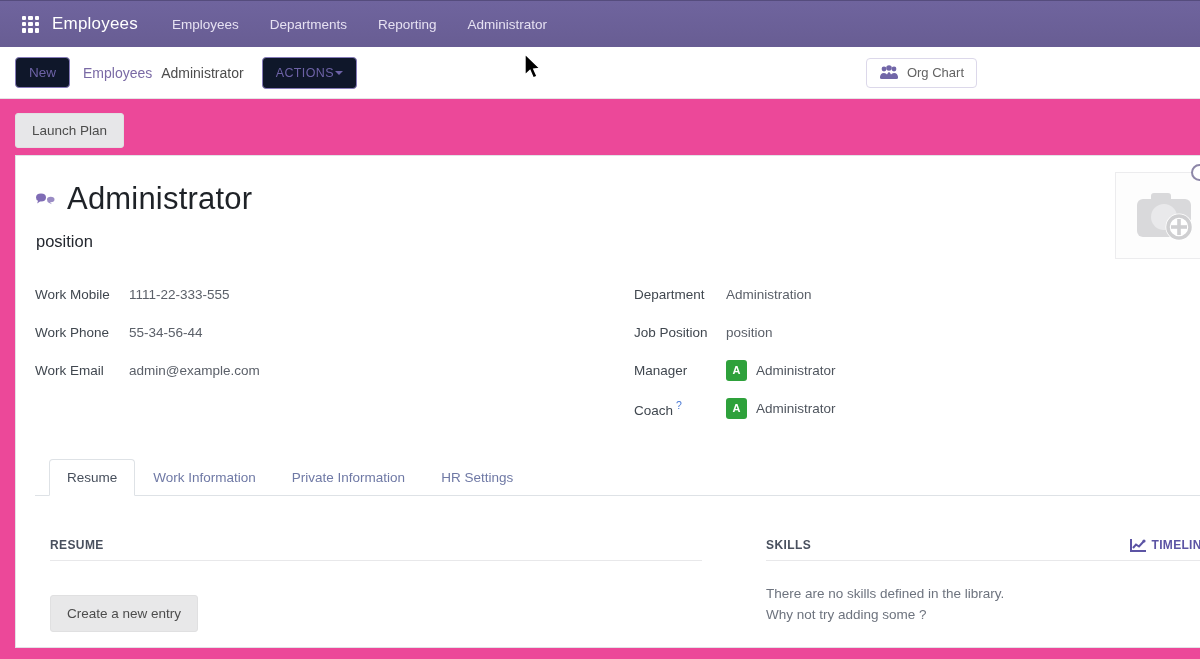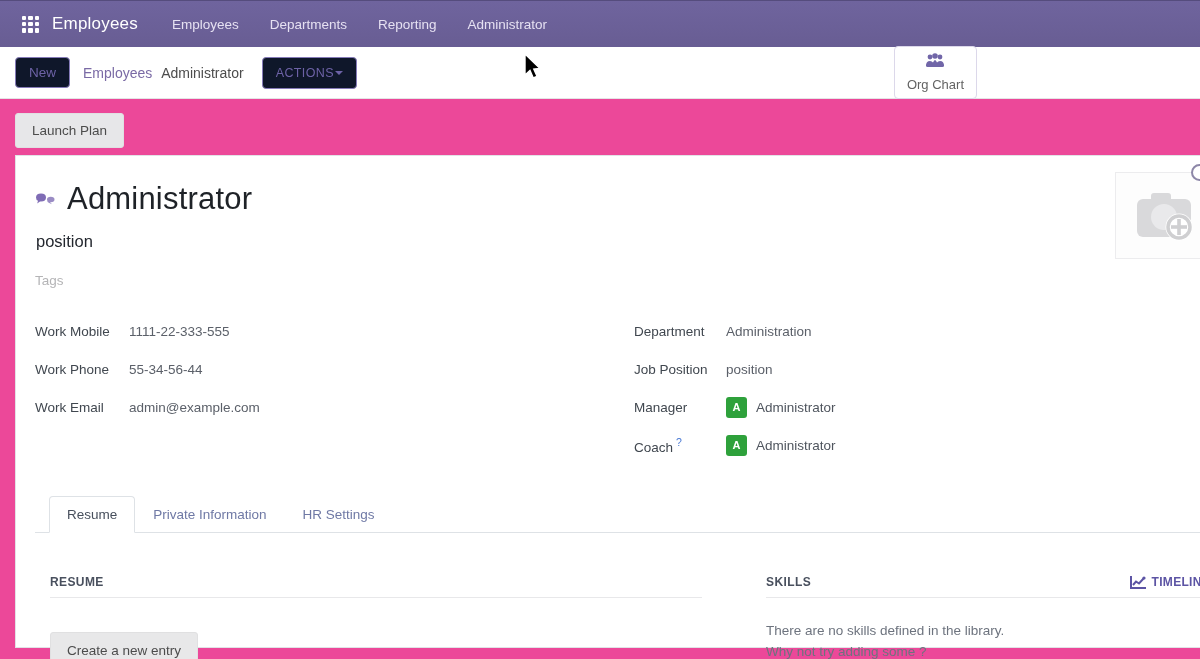--- a/index.html
+++ b/index.html
@@ -64,21 +64,20 @@
     border-radius: 4px;
     display: inline-flex;
     align-items: center;
     gap: 8px;
     padding: 6px 12px;
     font-size: 13px;
     color: #636363;
     margin-right: 208px;
     cursor: pointer;
     font-family: inherit;
-    flex-direction: column;
   }
 
   
   .sheet-area { height: 560px; padding: 14px 0 0 15px; background: #ec4899; }
   .launch-plan-btn {
     background: #e7e7e9;
     border: 1px solid #e0e0e2;
     border-radius: 3px;
     color: #4c4c4c;
     font-size: 13.5px;
@@ -246,21 +245,20 @@
     <div class="edit-circle"></div>
 
     <div class="title-row">
       <svg width="21" height="17" viewBox="0 0 21 17">
         <path d="M1 6.5 Q1 2.5 6 2.5 Q11 2.5 11 6.5 Q11 10.5 6 10.5 L5 10.5 L2.2 12.5 L3 9.8 Q1 9 1 6.5 z" fill="#7f6cb5"></path>
         <path d="M12 8.5 Q12 5.8 15.7 5.8 Q19.5 5.8 19.5 8.5 Q19.5 11.2 15.7 11.2 L15 11.2 L17 13.2 L14.2 12.1 Q12 11.2 12 8.5 z" fill="#9a8cc4"></path>
       </svg>
       <h1 class="employee-name">Administrator</h1>
     </div>
     <div class="job-subtitle">position</div>
-    <div class="tags-placeholder">Tags</div>
 
     <div class="fields-grid">
       <div class="fields-col-left">
         <div class="field-row">
           <span class="field-label">Work Mobile</span>
           <span class="field-value">1111-22-333-555</span>
         </div>
         <div class="field-row">
           <span class="field-label">Work Phone</span>
           <span class="field-value">55-34-56-44</span>
@@ -287,20 +285,21 @@
         <div class="field-row">
           <span class="field-label-r"><span>Coach</span><span class="help-sup">?</span></span>
           <span class="avatar">A</span>
           <span class="field-value m2o-value">Administrator</span>
         </div>
       </div>
     </div>
 
     <div class="tabs">
       <div class="tab active">Resume</div>
+      <div class="tab">Work Information</div>
       <div class="tab">Private Information</div>
       <div class="tab">HR Settings</div>
     </div>
 
     <div class="tab-content">
       <div class="col-resume">
         <div class="section-header">
           <span class="section-title">RESUME</span>
         </div>
         <hr class="section-hr">

